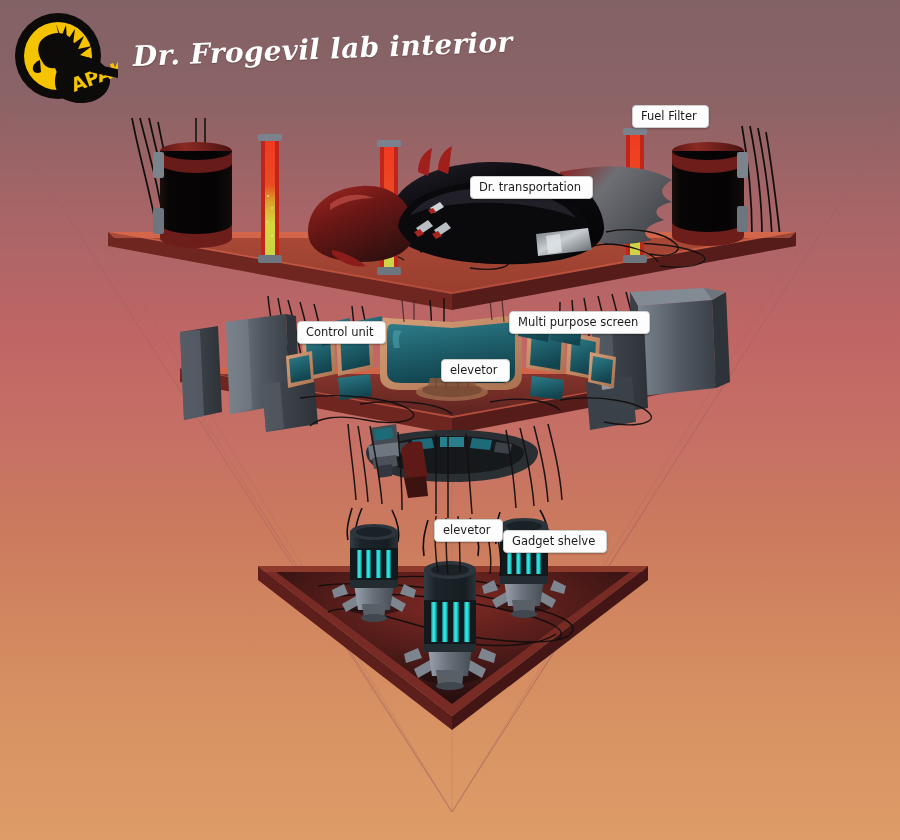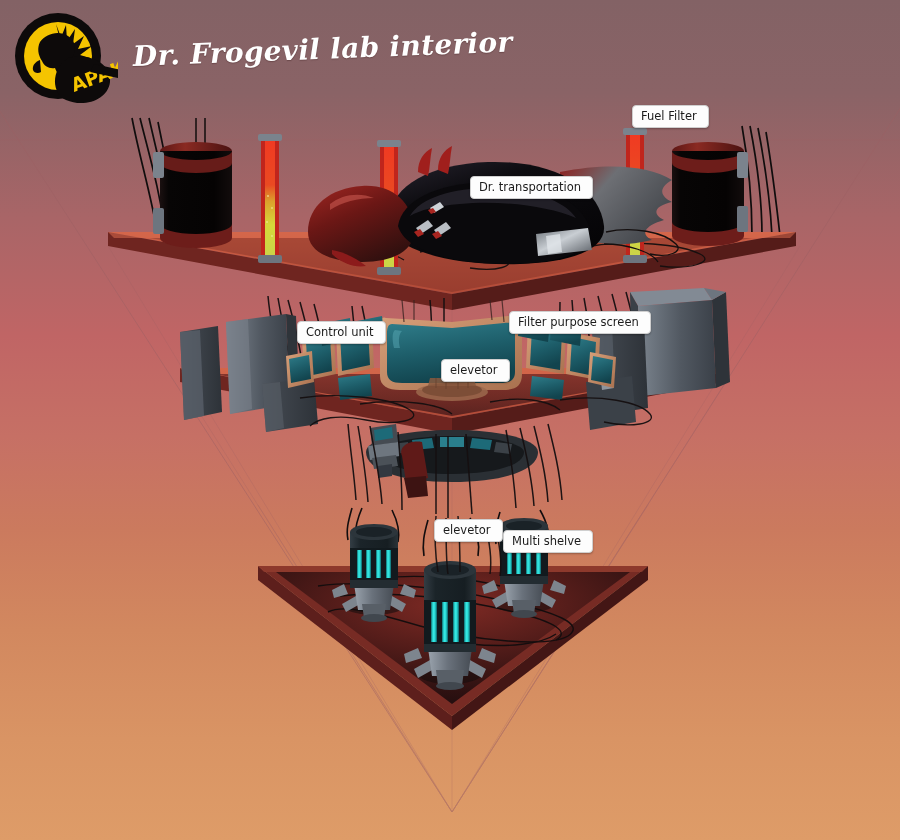--- a/index.html
+++ b/index.html
@@ -617,21 +617,21 @@
   </div>
 
   <div class="callout" style="left:273px; top:321px;margin-left:24px;">
     <span>Control unit</span>
     <svg class="tail" width="50" height="40" style="left:6px; top:18px;">
       <path d="M 10 4 L 20 4 L 36 34 Z" fill="#fdfdfd" stroke="#cfcfcf" stroke-width="0.8"></path>
     </svg>
   </div>
 
   <div class="callout" style="left:509px; top:311px;">
-    <span>Filter purpose screen</span>
+    <span>Multi purpose screen</span>
     <svg class="tail" width="50" height="46" style="left:2px; top:18px;">
       <path d="M 16 4 L 26 4 L 2 40 Z" fill="#fdfdfd" stroke="#cfcfcf" stroke-width="0.8"></path>
     </svg>
   </div>
 
   <div class="callout" style="left:441px; top:359px;">
     <span>elevetor</span>
     <svg class="tail" width="44" height="40" style="left:2px; top:18px;">
       <path d="M 12 4 L 22 4 L 2 32 Z" fill="#fdfdfd" stroke="#cfcfcf" stroke-width="0.8"></path>
     </svg>
@@ -639,19 +639,19 @@
 
 
   <div class="callout" style="left:434px; top:519px;">
     <span>elevetor</span>
     <svg class="tail" width="44" height="40" style="left:2px; top:18px;">
       <path d="M 12 4 L 22 4 L 2 32 Z" fill="#fdfdfd" stroke="#cfcfcf" stroke-width="0.8"></path>
     </svg>
   </div>
 
   <div class="callout" style="left:503px; top:530px;">
-    <span>Multi shelve</span>
+    <span>Gadget shelve</span>
     <svg class="tail" width="44" height="40" style="left:4px; top:18px;">
       <path d="M 14 4 L 24 4 L 4 32 Z" fill="#fdfdfd" stroke="#cfcfcf" stroke-width="0.8"></path>
     </svg>
   </div>
 
 </div>
 
 </body></html>

